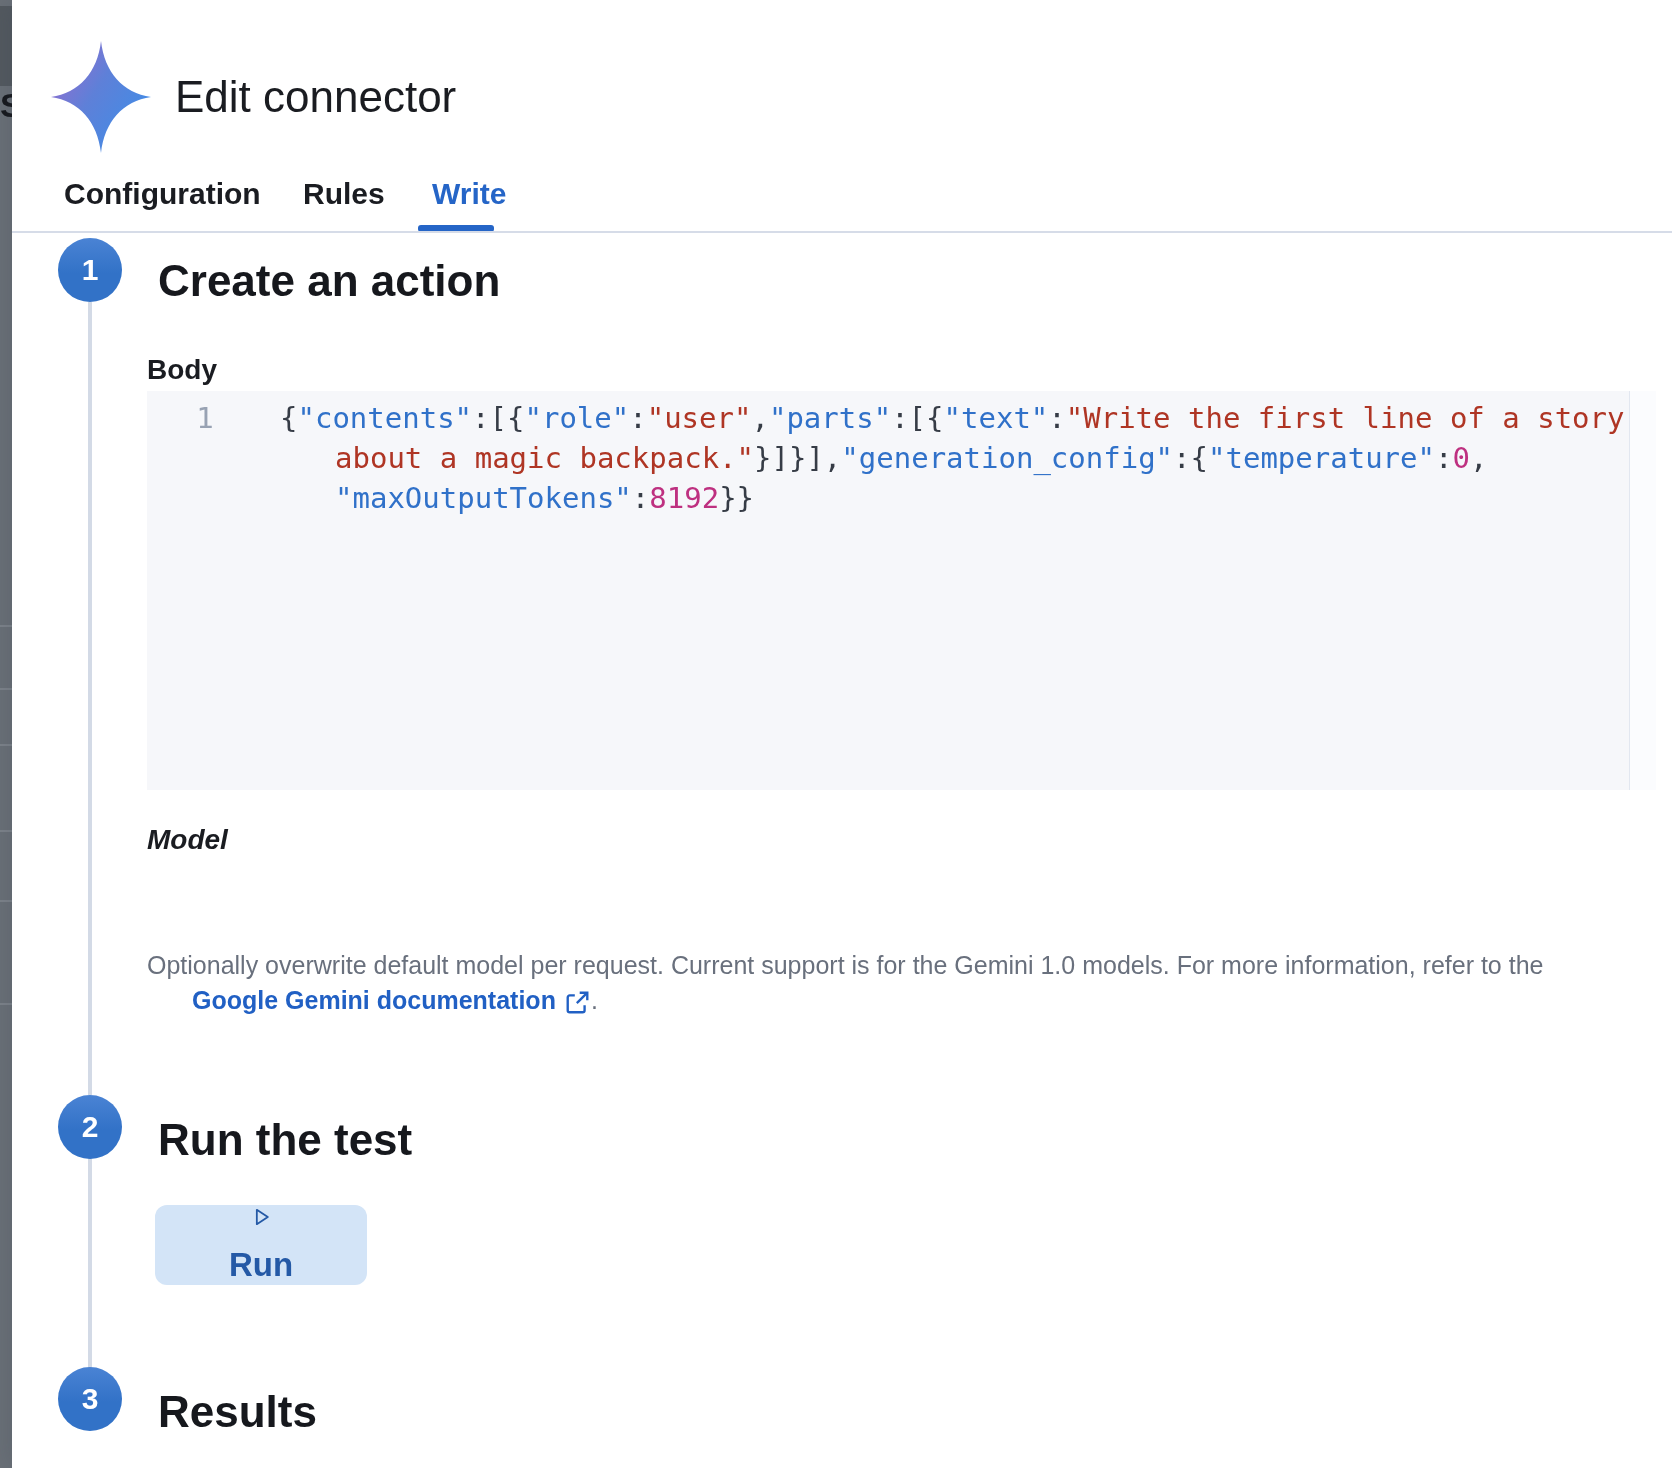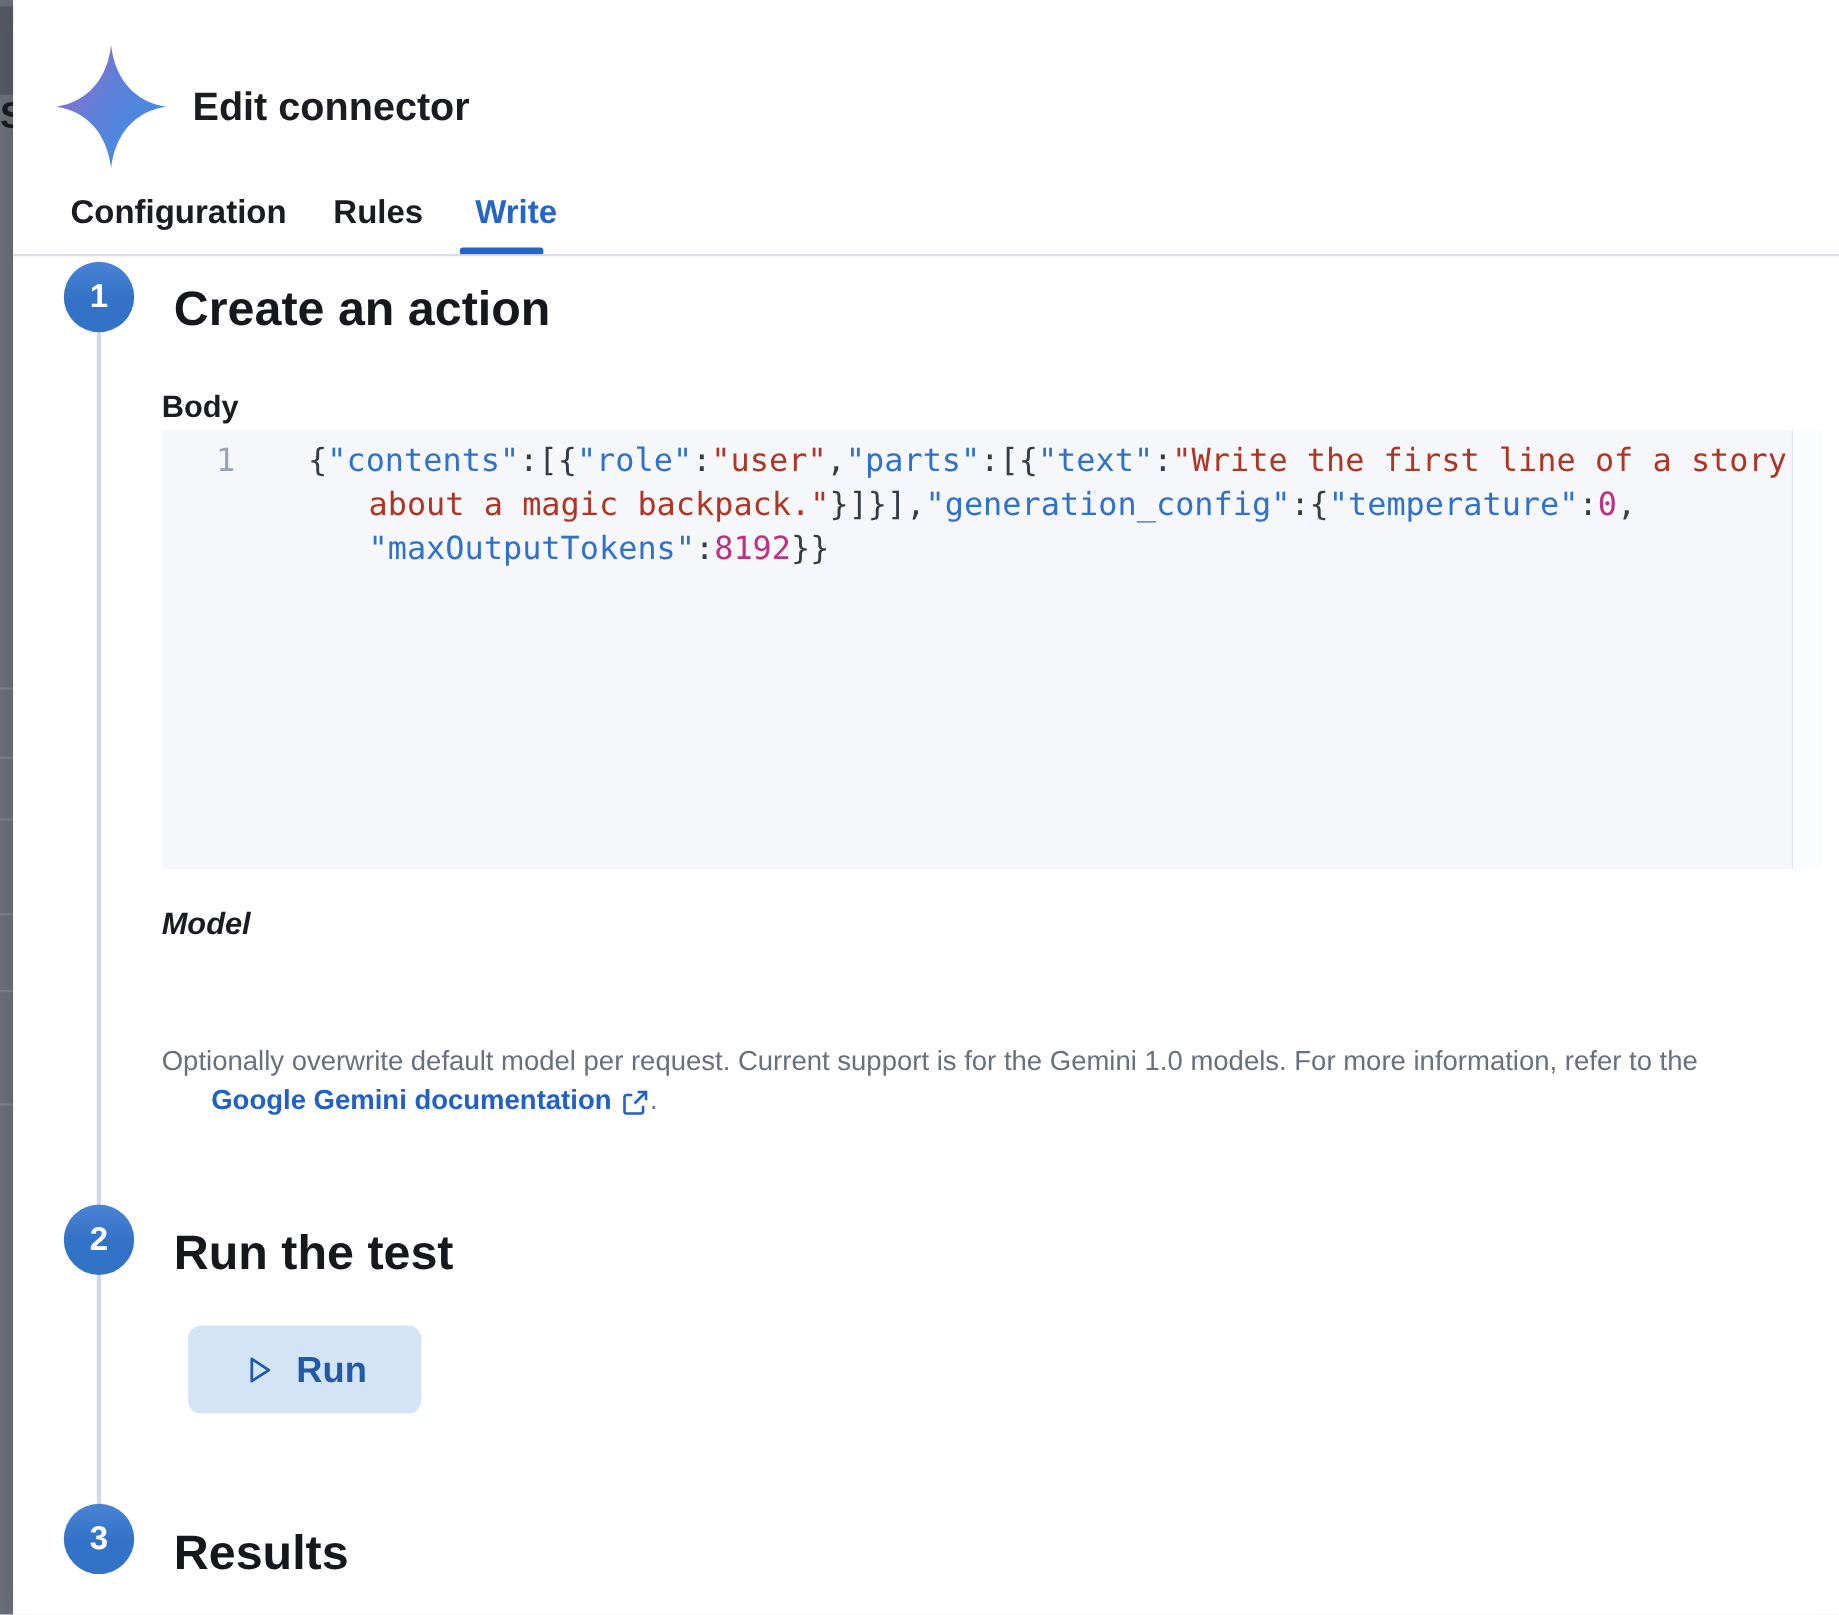--- a/index.html
+++ b/index.html
@@ -16,21 +16,21 @@
   }
   .rail-line{position:absolute;left:0;width:12px;height:2px;background:#7d838a;}
   .rl1{top:625px}.rl2{top:688px}.rl3{top:744px}.rl4{top:830px}.rl5{top:900px}.rl6{top:1003px}
   
   .flyout{
     position:absolute;left:12px;top:0;width:1660px;height:1468px;background:#fff;z-index:2;
     box-shadow:0 0 26px rgba(60,70,85,0.30);
   }
   
   .gemini-icon{position:absolute;left:39px;top:41px;}
-  .page-title{position:absolute;left:163px;top:71px;margin:0;font-size:36px;line-height:52px;font-weight:700;color:#1a1c21;}
+  .page-title{position:absolute;left:163px;top:71px;margin:0;font-size:44px;line-height:52px;font-weight:400;color:#1a1c21;}
   .tab{position:absolute;top:177px;font-size:30px;line-height:34px;font-weight:700;color:#1a1c21;cursor:pointer;}
   .tab-configuration{left:52px;}
   .tab-rules{left:291px;}
   .tab-test{left:420px;color:var(--accent-blue,#2565C7);}
   .tab-underline{position:absolute;left:406px;top:225px;width:76px;height:7px;border-radius:3px;background:var(--accent-blue,#2565C7);}
   .header-border{position:absolute;left:0;top:231px;width:1660px;height:2px;background:#d6dce8;}
   
   .vline{position:absolute;left:76px;width:4px;background:#d3dae6;}
   .vl1{top:302px;height:793px;}
   .vl2{top:1158px;height:210px;}
@@ -63,24 +63,24 @@
     position:absolute;left:135px;top:862px;width:1511px;height:81px;box-sizing:border-box;
     background:#fcfdfe;border:2px solid #d8dde7;border-radius:12px;outline:none;
     padding:0 34px;font-family:"Liberation Sans",sans-serif;font-size:33px;color:#69707d;
   }
   .help-text{position:absolute;left:135px;top:949px;font-size:25px;line-height:33px;color:#69707d;}
   .help-line2{position:absolute;left:135px;top:984px;font-size:25px;line-height:33px;color:#69707d;margin-left:45px;}
   .doc-link{color:var(--link-blue,#2160C4);font-weight:600;text-decoration:none;cursor:pointer;display:inline-flex;align-items:center;gap:8px;}
   .ext-icon{position:relative;top:2px;}
   
   .run-button{
-    position:absolute;left:159px;top:1205px;width:212px;height:80px;border:none;border-radius:12px;
+    position:absolute;left:143px;top:1205px;width:212px;height:80px;border:none;border-radius:12px;
     background:var(--run-bg,#D3E4F7);color:var(--run-text,#2459A6);cursor:pointer;
     display:flex;align-items:center;justify-content:center;gap:18px;
-    font-family:"Liberation Sans",sans-serif;font-size:33px;font-weight:600;
+    font-family:"Liberation Sans",sans-serif;font-size:33px;font-weight:600;flex-direction:column;
   }
 </style>
 </head>
 <body>
 
 <div class="page">
 
   <div class="left-rail">
     <div class="rail-block"></div>
     <div class="rail-letter">S</div>

